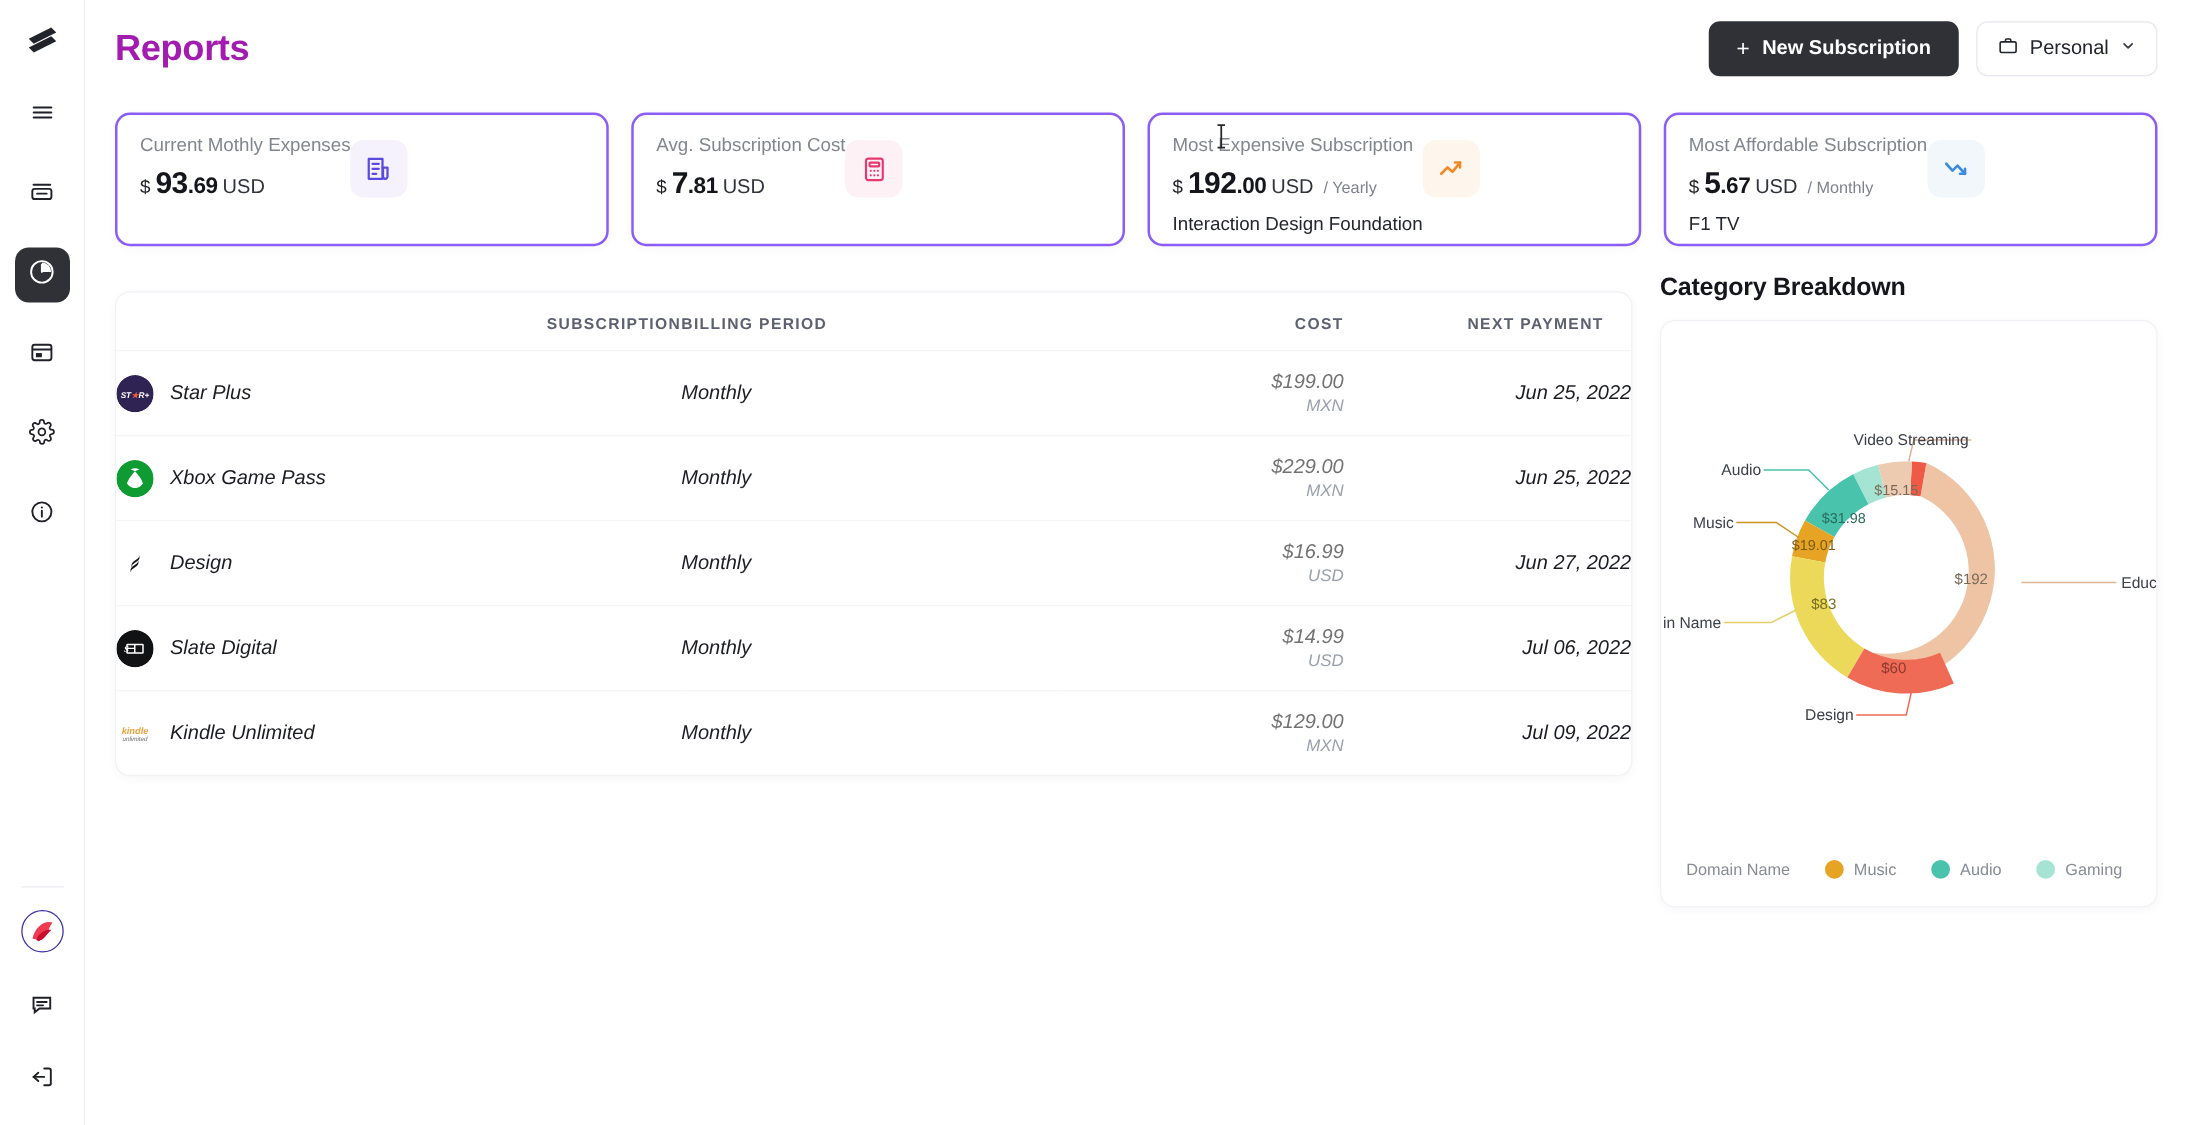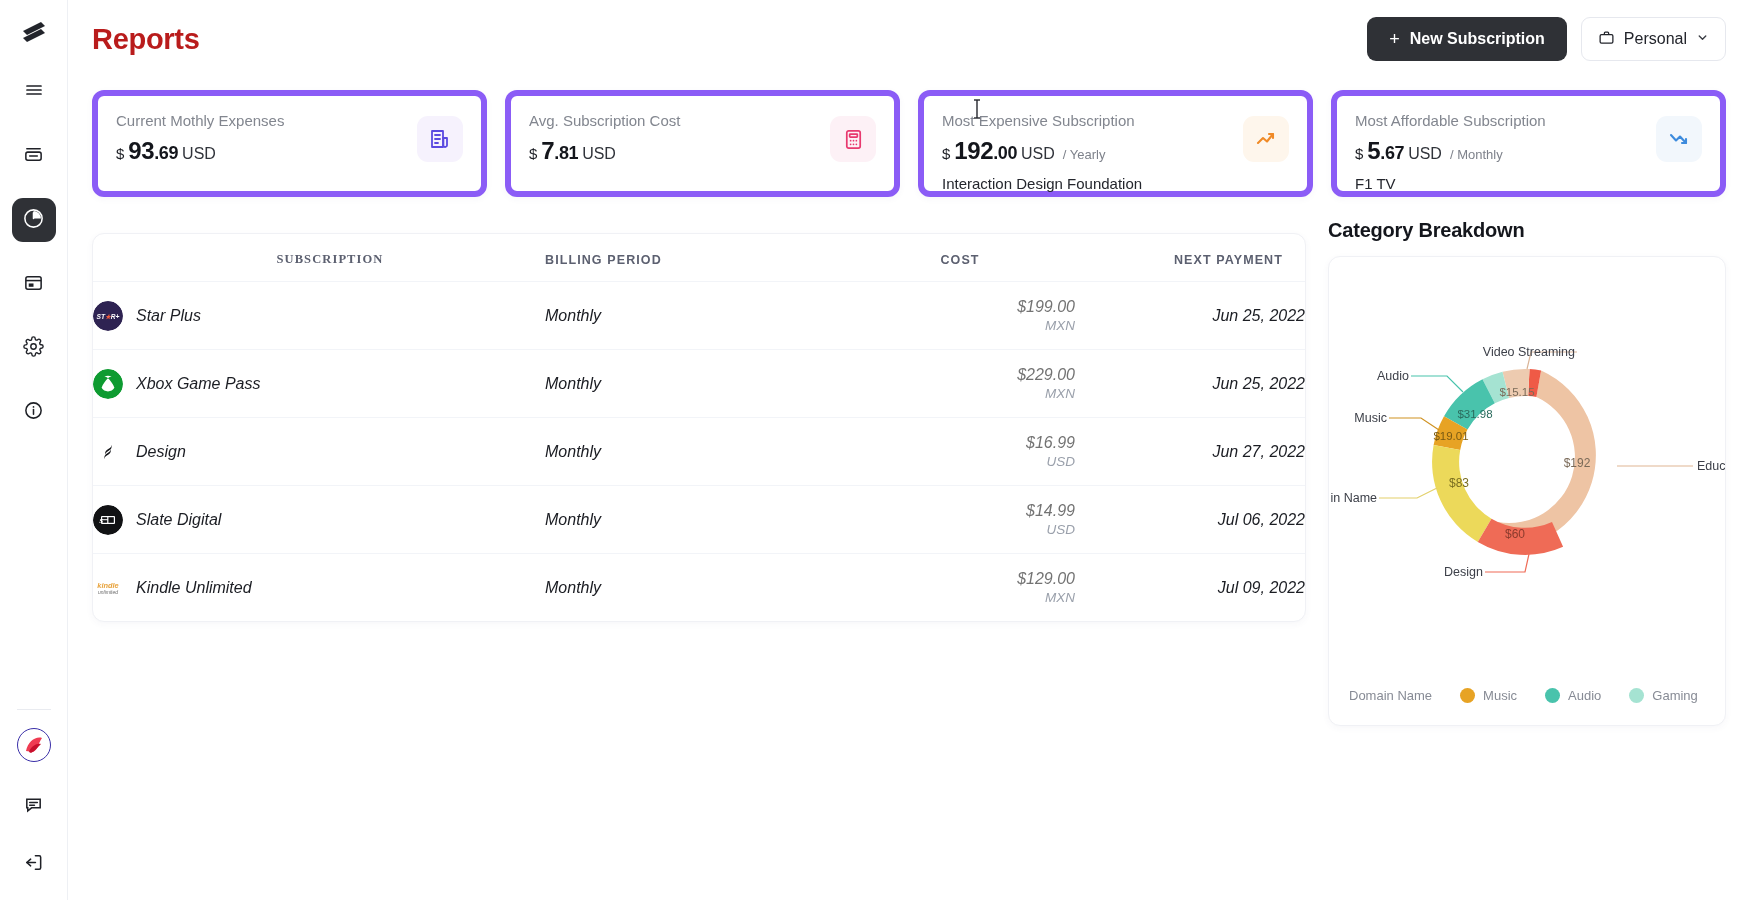--- a/index.html
+++ b/index.html
@@ -38,21 +38,21 @@
   }
   .bottom-icons { display:flex; flex-direction:column; align-items:center; padding-bottom: 14px; }
 
   
   .main { flex: 1 1 auto; height: 900px; position: relative; background: #ffffff; }
 
   .topbar {
     height: 78px; display: flex; align-items: center;
     padding: 0 24px 0 24px; justify-content: space-between;
   }
-  .page-title { font-size: 29px; font-weight: bold; color: #b91c1c; letter-spacing: -0.3px; }
+  .page-title { font-size: 29px; font-weight: bold; color: #a21caf; letter-spacing: -0.3px; }
   .topbar-actions { display: flex; align-items: center; gap: 14px; }
   .btn-primary {
     background: #2f3136; color: #ffffff;
     border: none; border-radius: 9px;
     height: 44px; padding: 0 22px;
     font-size: 16px; font-family: inherit; font-weight: bold;
     display: flex; align-items: center; gap: 10px; cursor: pointer;
   }
   .btn-primary .plus { font-size: 18px; font-weight: normal; }
   .btn-outline {
@@ -63,26 +63,26 @@
     display: flex; align-items: center; gap: 9px; cursor: pointer;
   }
 
   
   .stats {
     display: flex; gap: 0; padding: 12px 24px 0 24px;
   }
   .stat-card {
     flex: 1 1 0; min-width: 0;
     background: #ffffff;
-    border: 6px solid #8b5cf6;
+    border: 2px solid #8b5cf6;
     border-radius: 12px;
     box-shadow: 0 2px 7px rgba(60,70,110,0.045);
     height: 107px;
     padding: 16px 18px 0 18px;
-    display: flex; justify-content: space-between;
+    display: flex; 
     position: relative;
     margin-right: 18px;
   }
   .stat-card:last-child { margin-right: 0; }
   .stat-label { font-size: 15px; color: #82868f; margin-bottom: 8px; white-space: nowrap; }
   .stat-value { display: flex; align-items: baseline; gap: 4px; white-space: nowrap; }
   .stat-cur { font-size: 15px; color: #1d1f25; }
   .stat-amt { font-size: 24px; font-weight: bold; color: #14161c; letter-spacing: -0.4px; }
   .stat-amt .dec { font-size: 18px; }
   .stat-unit { font-size: 16px; color: #30333a; }
@@ -107,23 +107,23 @@
     box-shadow: 0 2px 7px rgba(60,70,110,0.045);
     margin-top: 14px; overflow: hidden;
   }
   table.payments { width: 100%; border-collapse: collapse; }
   table.payments th {
     font-size: 12.5px; letter-spacing: 1.1px; font-weight: bold;
     color: #5c6070; text-transform: uppercase;
     padding: 18px 0 14px 0;
     border-bottom: 1px solid #f2f4f8;
   }
-  table.payments th.c-sub { text-align: center; padding-left: 22px; font-family: Liberation Serif, serif; }
+  table.payments th.c-sub { text-align: right; padding-left: 22px; }
   table.payments th.c-bil { text-align: left; width: 300px; }
-  table.payments th.c-cost { text-align: center; width: 230px; }
+  table.payments th.c-cost { text-align: right; width: 230px; }
   table.payments th.c-next { text-align: right; width: 230px; padding-right: 22px; }
   table.payments td { padding: 16px 0; border-bottom: 1px solid #f2f4f8; vertical-align: middle; font-style: italic; }
   table.payments tr:last-child td { border-bottom: none; }
   td.c-sub { padding-left: 22px; }
   td.c-next { padding-right: 22px; text-align: right; }
   .sub-cell { display: flex; align-items: center; gap: 13px; }
   .sub-logo { width: 30px; height: 30px; border-radius: 50%; flex: 0 0 30px; display:flex; align-items:center; justify-content:center; overflow:hidden; }
   .sub-name { font-size: 16px; color: #1b1d23; }
   .bill { font-size: 16px; color: #1b1d23; }
   .cost-cell { text-align: right; }

